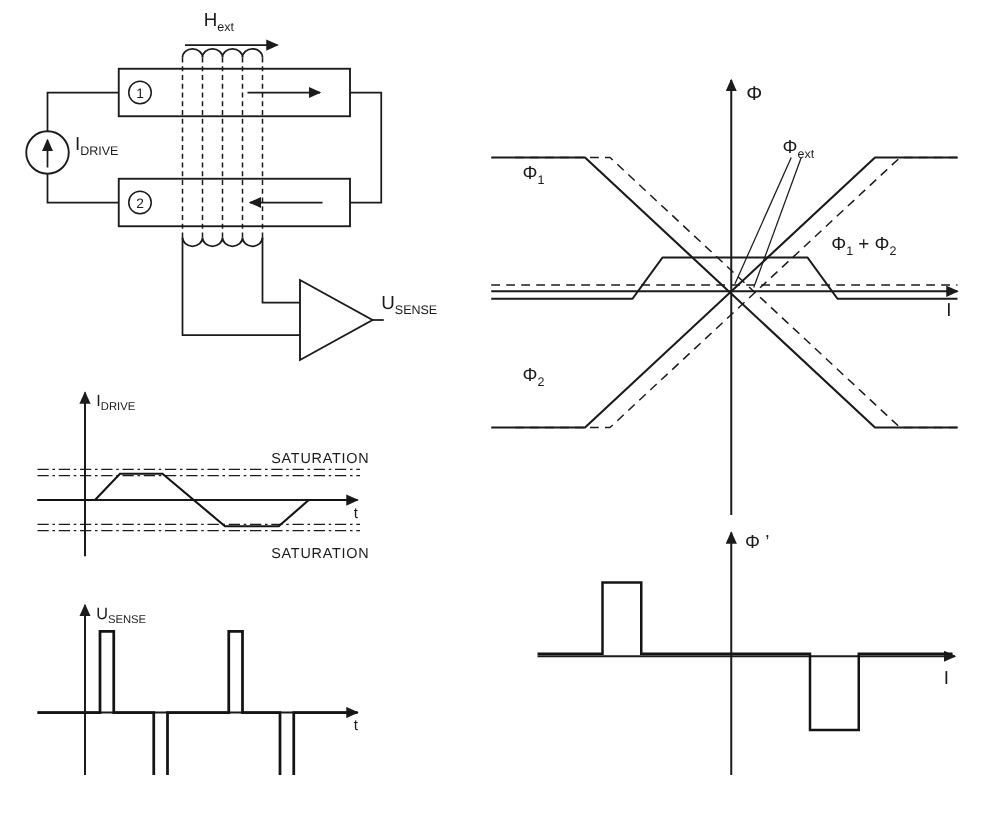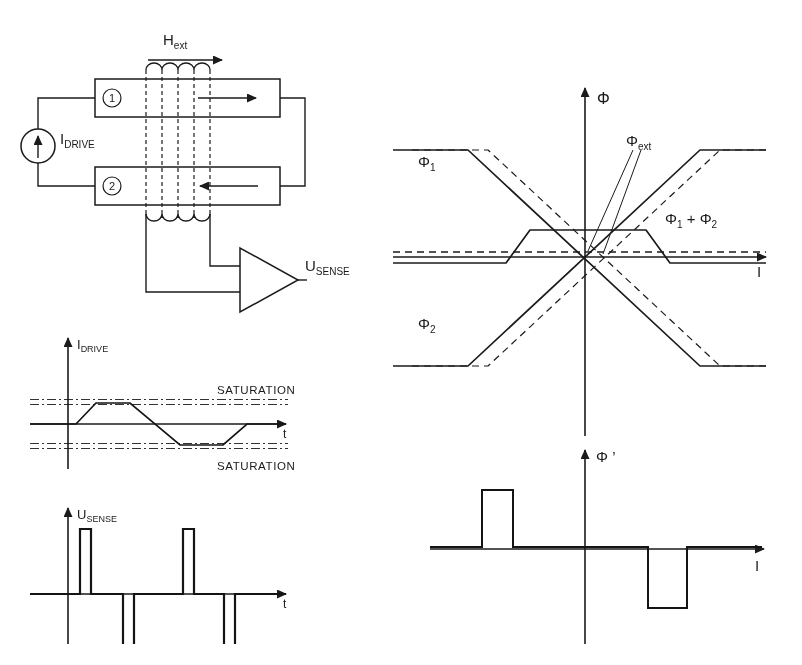--- a/index.html
+++ b/index.html
@@ -1,16 +1,16 @@
 <!DOCTYPE html>
 <html><head>
 <meta charset="utf-8">
 <style>
   html,body{margin:0;padding:0;background:#ffffff;}
-  .canvas{width:802px;height:620px;background:#ffffff;position:relative;font-family:"Liberation Sans",sans-serif;margin-top:24px;}
+  .canvas{width:802px;height:620px;background:#ffffff;position:relative;font-family:"Liberation Sans",sans-serif;}
   svg{display:block;}
   .ln{stroke:#1b1b1b;stroke-width:1.4;fill:none;}
   .thin{stroke:#1b1b1b;stroke-width:1;fill:none;}
   .axis{stroke:#1b1b1b;stroke-width:1.6;fill:none;}
   .curve{stroke:#1b1b1b;stroke-width:1.7;fill:none;stroke-linejoin:round;}
   .wave{stroke:#141414;stroke-width:1.7;fill:none;stroke-linejoin:miter;}
   .bold{stroke-width:2.2;}
   .dash{stroke-dasharray:7 5;stroke-width:1.4;}
   .coil-dash{stroke-dasharray:4 3;stroke-width:1.2;}
   .band{stroke:#1b1b1b;stroke-dasharray:9 3 2 3;stroke-width:0.9;fill:none;}

